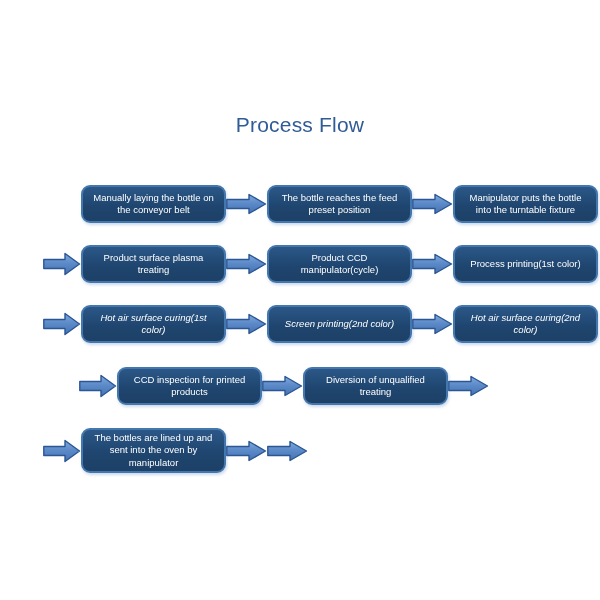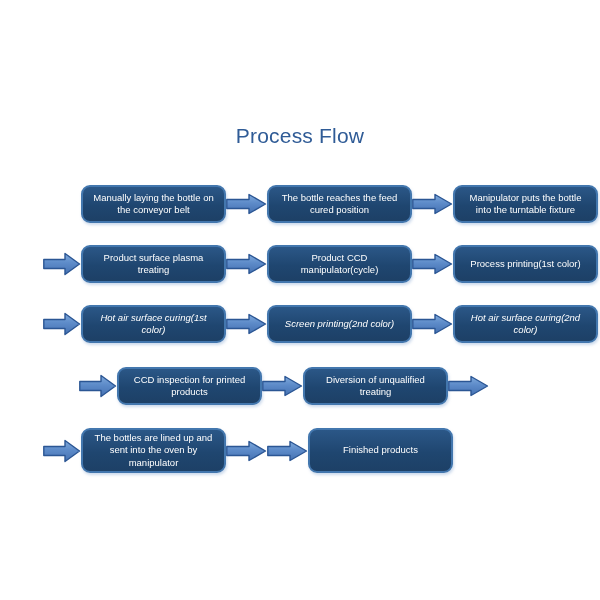--- a/index.html
+++ b/index.html
@@ -11,21 +11,20 @@
     overflow:hidden;
   }
   .title{
     position:absolute;
     top:113px;left:0;
     width:600px;
     text-align:center;
     font-size:21px;
     letter-spacing:0.2px;
     color:#2F5B96;
-    margin-top:11px;
   }
   .row{
     position:absolute;
     left:16px;
     width:600px;
     display:flex;
     align-items:stretch;
   }
   .entry-zone{
     width:65px;
@@ -86,21 +85,21 @@
     <div class="entry-zone"></div>
     <div class="step-box">
         <span>Manually laying the bottle on the conveyor belt</span>
       </div>
     <div class="connector-zone">
       <svg class="arrow-svg" width="41" height="22" viewBox="0 0 41 22">
           <polygon points="0.8,6.5 23,6.5 23,1.5 39.5,11 23,20.5 23,15.5 0.8,15.5" fill="url(#arrowGrad)" stroke="#2B5694" stroke-width="1.4" stroke-linejoin="round"></polygon>
         </svg>
     </div>
     <div class="step-box">
-        <span>The bottle reaches the feed cured position</span>
+        <span>The bottle reaches the feed preset position</span>
       </div>
     <div class="connector-zone">
       <svg class="arrow-svg" width="41" height="22" viewBox="0 0 41 22">
           <polygon points="0.8,6.5 23,6.5 23,1.5 39.5,11 23,20.5 23,15.5 0.8,15.5" fill="url(#arrowGrad)" stroke="#2B5694" stroke-width="1.4" stroke-linejoin="round"></polygon>
         </svg>
     </div>
     <div class="step-box">
         <span>Manipulator puts the bottle into the turntable fixture</span>
       </div>
   </div>
@@ -195,18 +194,15 @@
     <div class="connector-zone">
       <svg class="arrow-svg" width="41" height="22" viewBox="0 0 41 22">
           <polygon points="0.8,6.5 23,6.5 23,1.5 39.5,11 23,20.5 23,15.5 0.8,15.5" fill="url(#arrowGrad)" stroke="#2B5694" stroke-width="1.4" stroke-linejoin="round"></polygon>
         </svg>
     </div>
     <div class="connector-zone">
       <svg class="arrow-svg" width="41" height="22" viewBox="0 0 41 22">
           <polygon points="0.8,6.5 23,6.5 23,1.5 39.5,11 23,20.5 23,15.5 0.8,15.5" fill="url(#arrowGrad)" stroke="#2B5694" stroke-width="1.4" stroke-linejoin="round"></polygon>
         </svg>
     </div>
-    <div class="step-box">
-        <span>Finished products</span>
-      </div>
   </div>
 
 </div>
 
 </body></html>

